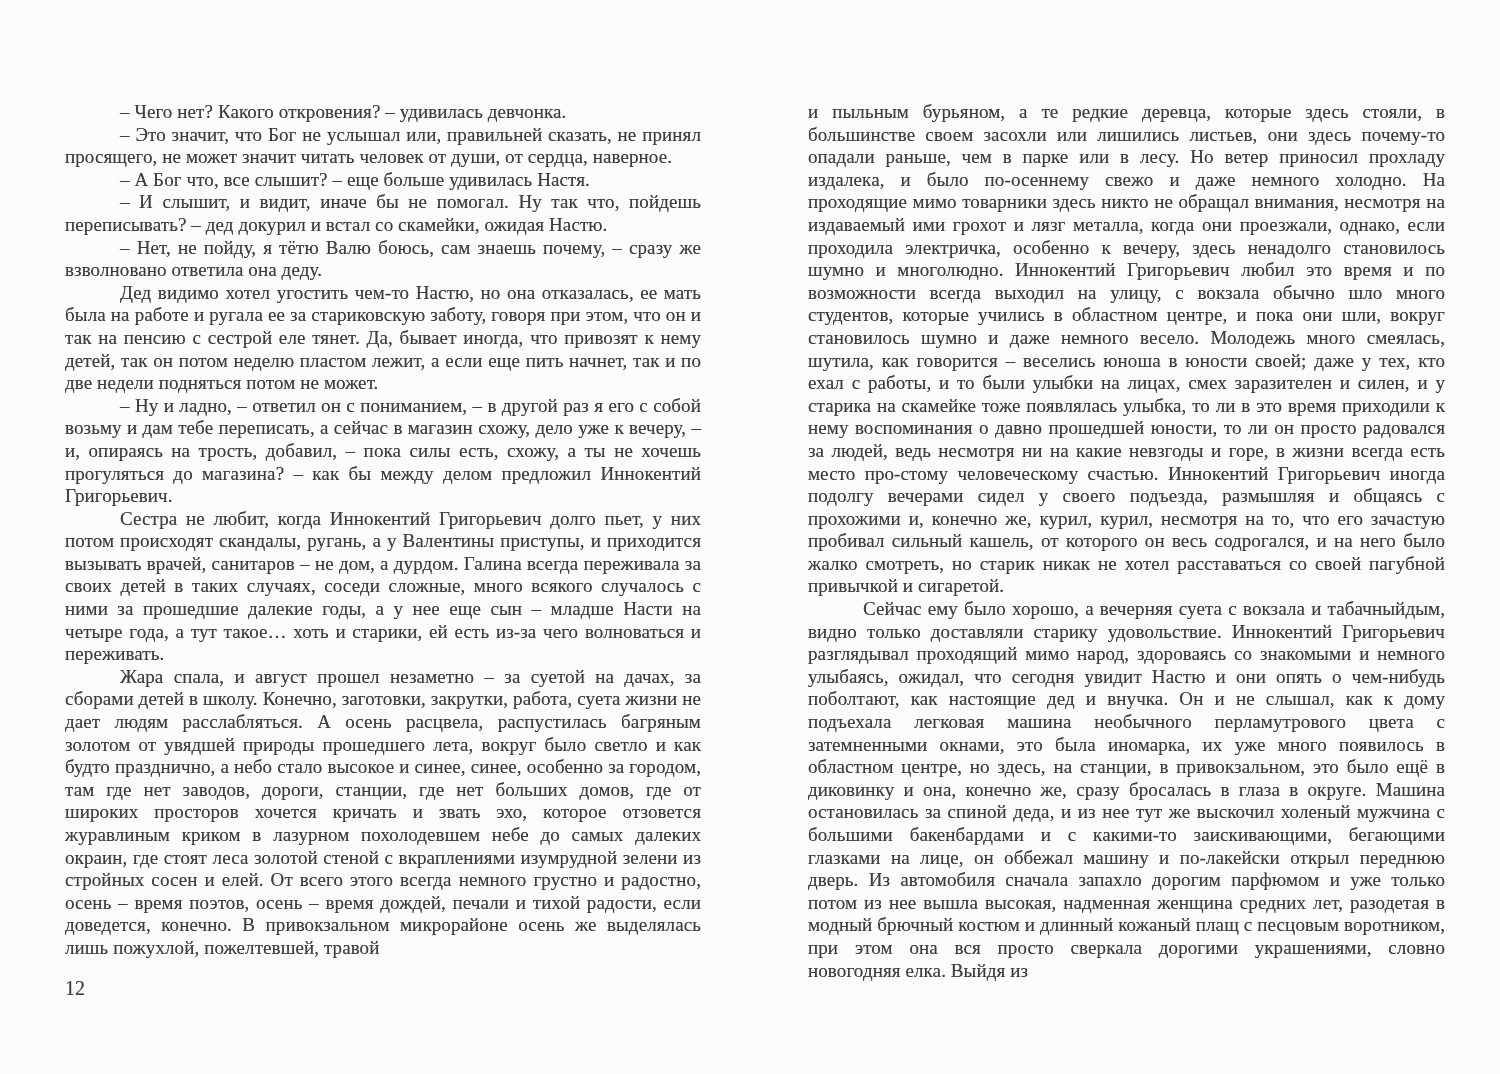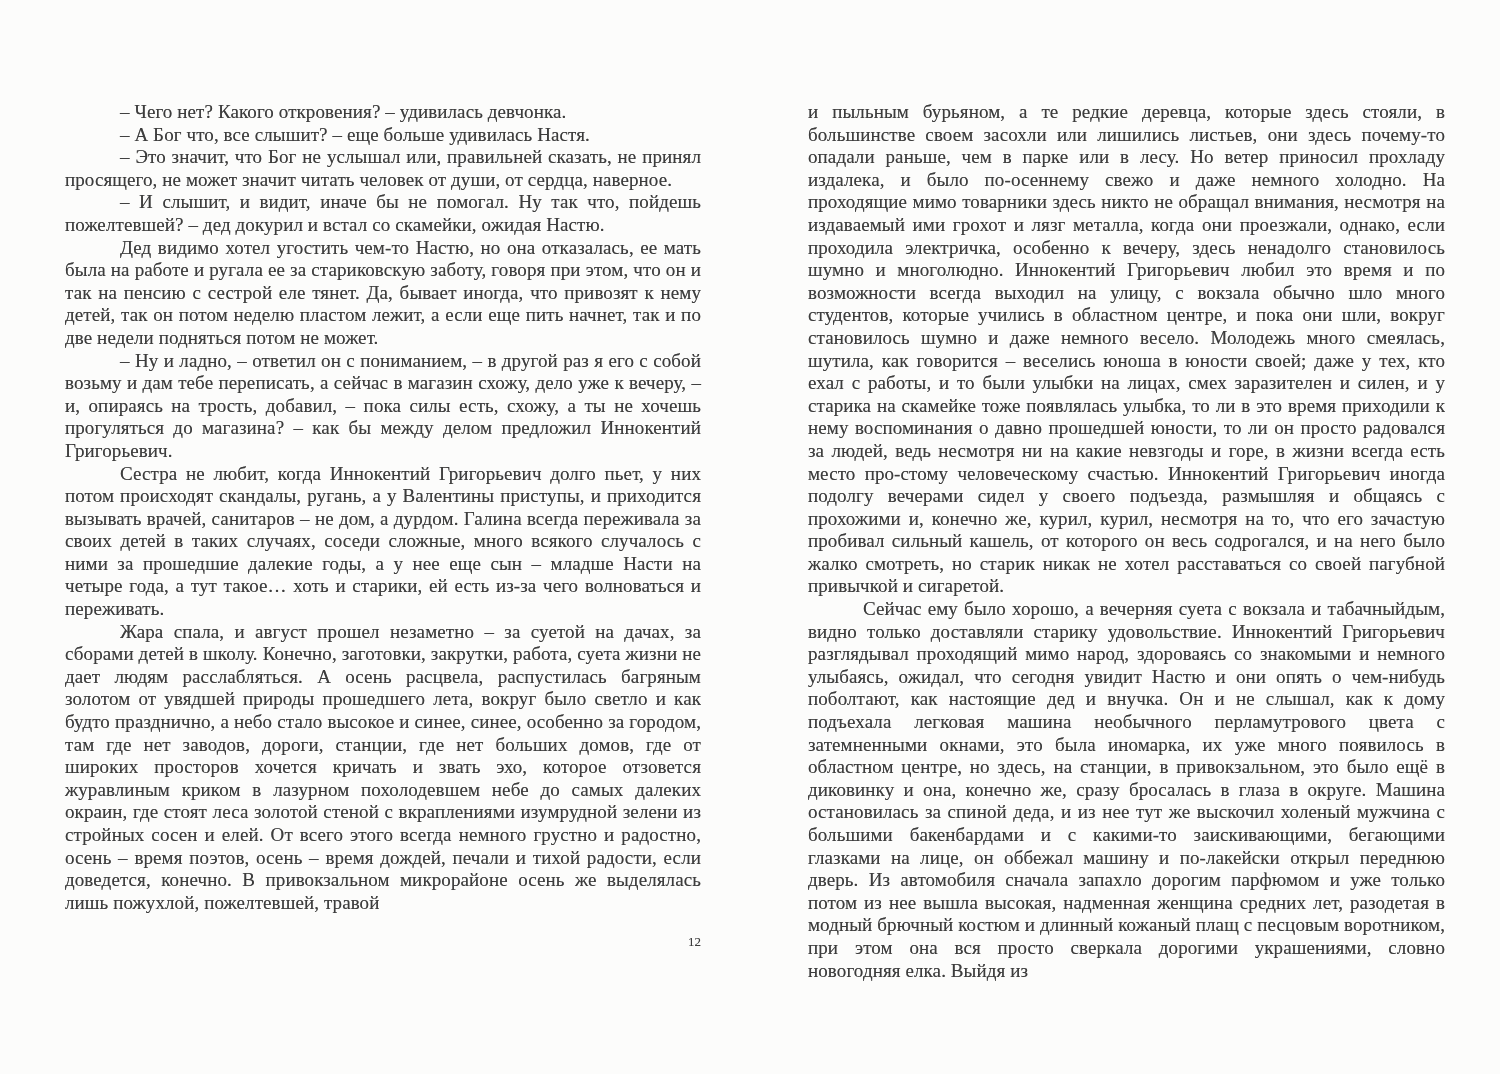--- a/index.html
+++ b/index.html
@@ -36,36 +36,37 @@
     text-align: justify;
     text-indent: 55px;
     letter-spacing: 0.1px;
     text-shadow: 0 0 0.4px rgba(61,61,61,0.55);
   }
   p.para--no-indent {
     text-indent: 0;
   }
   .pageno {
     margin-top: 17px;
-    text-align: right;
-    font-size: 13px;
+    text-align: left;
+    font-size: 20px;
     line-height: 22px;
     text-shadow: 0 0 0.4px rgba(61,61,61,0.55);
   }
 </style>
 </head>
 <body>
 
 <div class="spread">
 
   <div class="page page--left">
     <p class="para">– Чего нет? Какого откровения? – удивилась девчонка.</p>
+    <p class="para">– Это значит, что Бог не услышал или, правильней сказать, не принял просящего, не может значит читать человек от души, от сердца, наверное.</p>
     <p class="para">– А Бог что, все слышит? – еще больше удивилась Настя.</p>
-    <p class="para">– Это значит, что Бог не услышал или, правильней сказать, не принял просящего, не может значит читать человек от души, от сердца, наверное.</p>
-    <p class="para">– И слышит, и видит, иначе бы не помогал. Ну так что, пойдешь пожелтевшей? – дед докурил и встал со скамейки, ожидая Настю.</p>
+    <p class="para">– И слышит, и видит, иначе бы не помогал. Ну так что, пойдешь переписывать? – дед докурил и встал со скамейки, ожидая Настю.</p>
+    <p class="para">– Нет, не пойду, я тётю Валю боюсь, сам знаешь почему, – сразу же взволновано ответила она деду.</p>
     <p class="para">Дед видимо хотел угостить чем-то Настю, но она отказалась, ее мать была на работе и ругала ее за стариковскую заботу, говоря при этом, что он и так на пенсию с сестрой еле тянет. Да, бывает иногда, что привозят к нему детей, так он потом неделю пластом лежит, а если еще пить начнет, так и по две недели подняться потом не может.</p>
     <p class="para">– Ну и ладно, – ответил он с пониманием, – в другой раз я его с собой возьму и дам тебе переписать, а сейчас в магазин схожу, дело уже к вечеру, – и, опираясь на трость, добавил, – пока силы есть, схожу, а ты не хочешь прогуляться до магазина? – как бы между делом предложил Иннокентий Григорьевич.</p>
     <p class="para">Сестра не любит, когда Иннокентий Григорьевич долго пьет, у них потом происходят скандалы, ругань, а у Валентины приступы, и приходится вызывать врачей, санитаров – не дом, а дурдом. Галина всегда переживала за своих детей в таких случаях, соседи сложные, много всякого случалось с ними за прошедшие далекие годы, а у нее еще сын – младше Насти на четыре года, а тут такое… хоть и старики, ей есть из-за чего волноваться и переживать.</p>
     <p class="para">Жара спала, и август прошел незаметно – за суетой на дачах, за сборами детей в школу. Конечно, заготовки, закрутки, работа, суета жизни не дает людям расслабляться. А осень расцвела, распустилась багряным золотом от увядшей природы прошедшего лета, вокруг было светло и как будто празднично, а небо стало высокое и синее, синее, особенно за городом, там где нет заводов, дороги, станции, где нет больших домов, где от широких просторов хочется кричать и звать эхо, которое отзовется журавлиным криком в лазурном похолодевшем небе до самых далеких окраин, где стоят леса золотой стеной с вкраплениями изумрудной зелени из стройных сосен и елей. От всего этого всегда немного грустно и радостно, осень – время поэтов, осень – время дождей, печали и тихой радости, если доведется, конечно. В привокзальном микрорайоне осень же выделялась лишь пожухлой, пожелтевшей, травой</p>
     <div class="pageno">12</div>
   </div>
 
   <div class="page page--right">
     <p class="para para--no-indent">и пыльным бурьяном, а те редкие деревца, которые здесь стояли, в большинстве своем засохли или лишились листьев, они здесь почему-то опадали раньше, чем в парке или в лесу. Но ветер приносил прохладу издалека, и было по-осеннему свежо и даже немного холодно. На проходящие мимо товарники здесь никто не обращал внимания, несмотря на издаваемый ими грохот и лязг металла, когда они проезжали, однако, если проходила электричка, особенно к вечеру, здесь ненадолго становилось шумно и многолюдно. Иннокентий Григорьевич любил это время и по возможности всегда выходил на улицу, с вокзала обычно шло много студентов, которые учились в областном центре, и пока они шли, вокруг становилось шумно и даже немного весело. Молодежь много смеялась, шутила, как говорится – веселись юноша в юности своей; даже у тех, кто ехал с работы, и то были улыбки на лицах, смех заразителен и силен, и у старика на скамейке тоже появлялась улыбка, то ли в это время приходили к нему воспоминания о давно прошедшей юности, то ли он просто радовался за людей, ведь несмотря ни на какие невзгоды и горе, в жизни всегда есть место про-стому человеческому счастью. Иннокентий Григорьевич иногда подолгу вечерами сидел у своего подъезда, размышляя и общаясь с прохожими и, конечно же, курил, курил, несмотря на то, что его зачастую пробивал сильный кашель, от которого он весь содрогался, и на него было жалко смотреть, но старик никак не хотел расставаться со своей пагубной привычкой и сигаретой.</p>
     <p class="para">Сейчас ему было хорошо, а вечерняя суета с вокзала и табачныйдым, видно только доставляли старику удовольствие. Иннокентий Григорьевич разглядывал проходящий мимо народ, здороваясь со знакомыми и немного улыбаясь, ожидал, что сегодня увидит Настю и они опять о чем-нибудь поболтают, как настоящие дед и внучка. Он и не слышал, как к дому подъехала легковая машина необычного перламутрового цвета с затемненными окнами, это была иномарка, их уже много появилось в областном центре, но здесь, на станции, в привокзальном, это было ещё в диковинку и она, конечно же, сразу бросалась в глаза в округе. Машина остановилась за спиной деда, и из нее тут же выскочил холеный мужчина с большими бакенбардами и с какими-то заискивающими, бегающими глазками на лице, он оббежал машину и по-лакейски открыл переднюю дверь. Из автомобиля сначала запахло дорогим парфюмом и уже только потом из нее вышла высокая, надменная женщина средних лет, разодетая в модный брючный костюм и длинный кожаный плащ с песцовым воротником, при этом она вся просто сверкала дорогими украшениями, словно новогодняя елка. Выйдя из</p>

